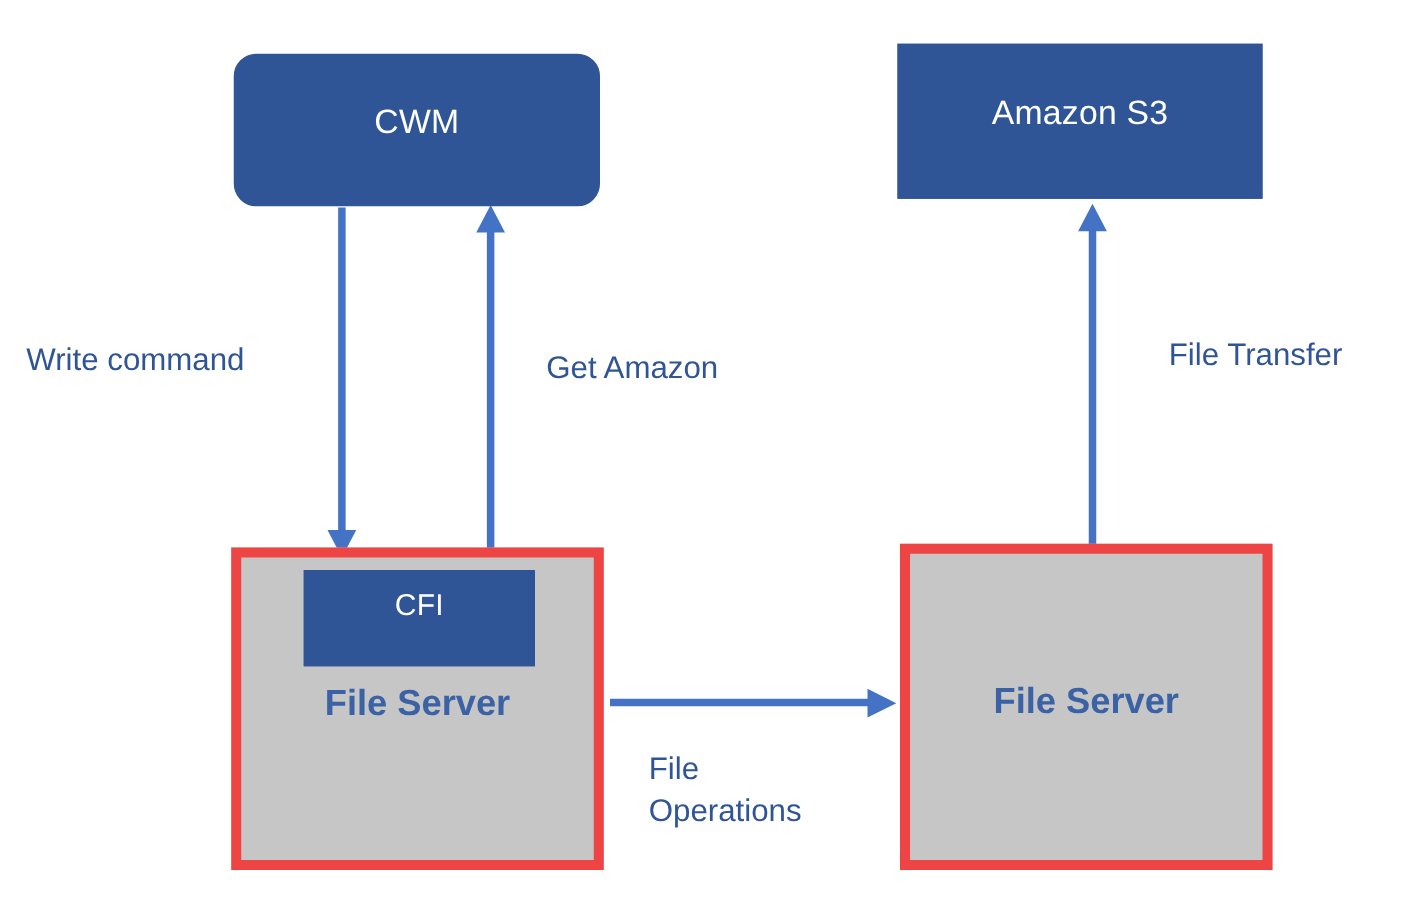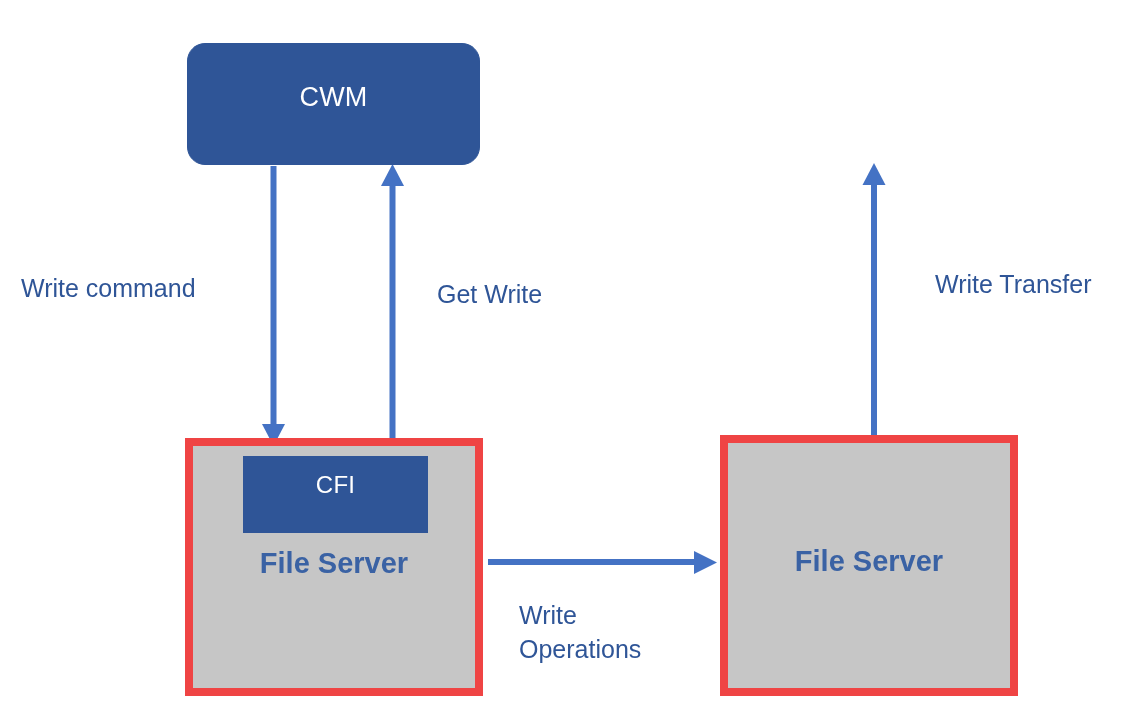--- a/index.html
+++ b/index.html
@@ -122,35 +122,38 @@
     <g>
       <rect x="488" y="559" width="209" height="6" fill="#4472C4"></rect>
       <polygon points="694,551 694,574 717,562.5" fill="#4472C4"></polygon>
     </g>
   </svg>
 
   <div id="cwm-box" class="node node-blue">
     <span class="node-label">CWM</span>
   </div>
 
+  <div id="s3-box" class="node node-blue">
+    <span class="node-label">Amazon S3</span>
+  </div>
 
   <div id="fileserver-left-box" class="node node-gray">
     <span class="node-label">File Server</span>
   </div>
 
   <div id="fileserver-right-box" class="node node-gray">
     <span class="node-label">File Server</span>
   </div>
 
   <div id="cfi-box" class="node node-blue">
     <span class="node-label">CFI</span>
   </div>
 
   <div id="label-write-command" class="edge-label">Write command</div>
 
-  <div id="label-get-status" class="edge-label">Get Write</div>
+  <div id="label-get-status" class="edge-label">Get Amazon</div>
 
-  <div id="label-file-transfer" class="edge-label">Write Transfer</div>
+  <div id="label-file-transfer" class="edge-label">File Transfer</div>
 
-  <div id="label-file-operations" class="edge-label">Write
+  <div id="label-file-operations" class="edge-label">File
 Operations</div>
 
 </div>
 
 </body></html>

